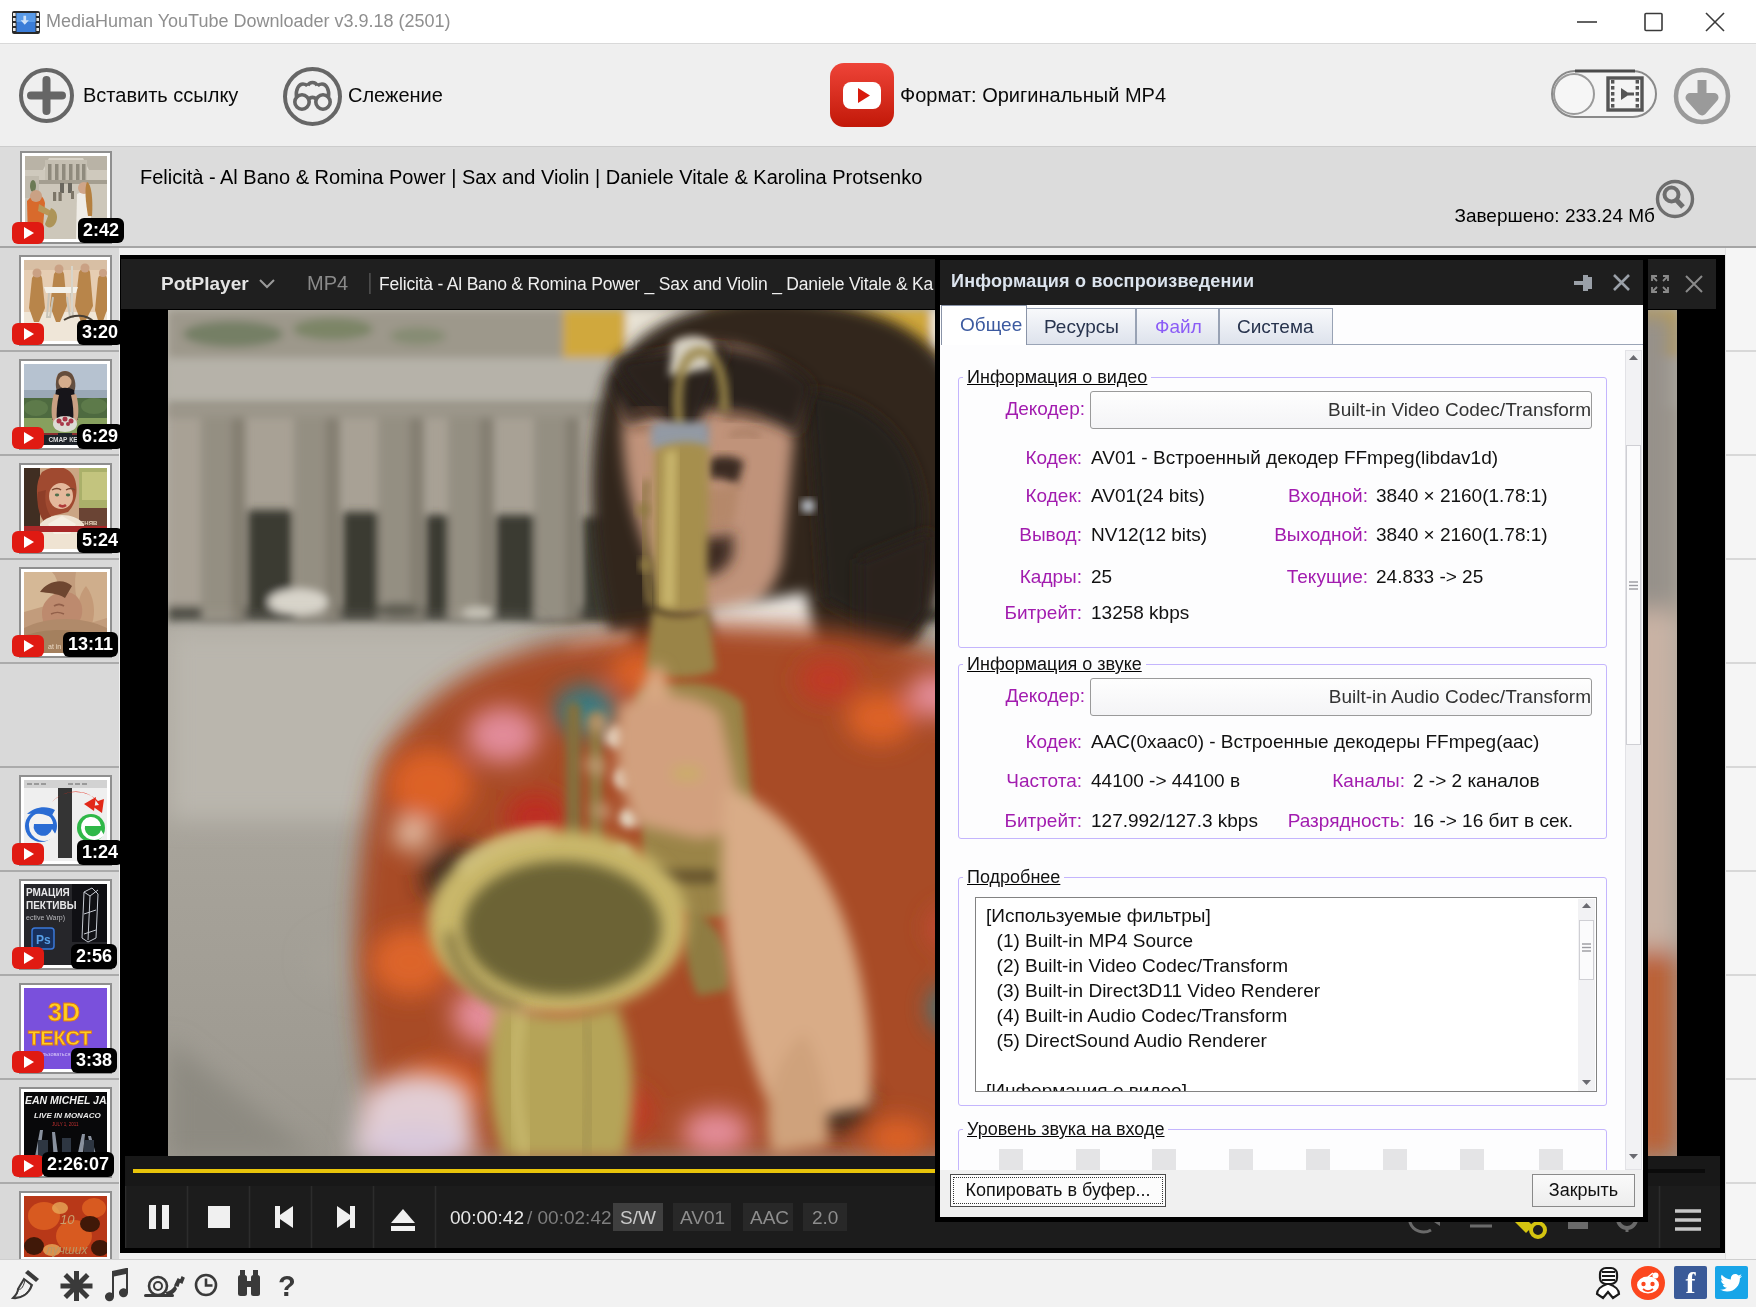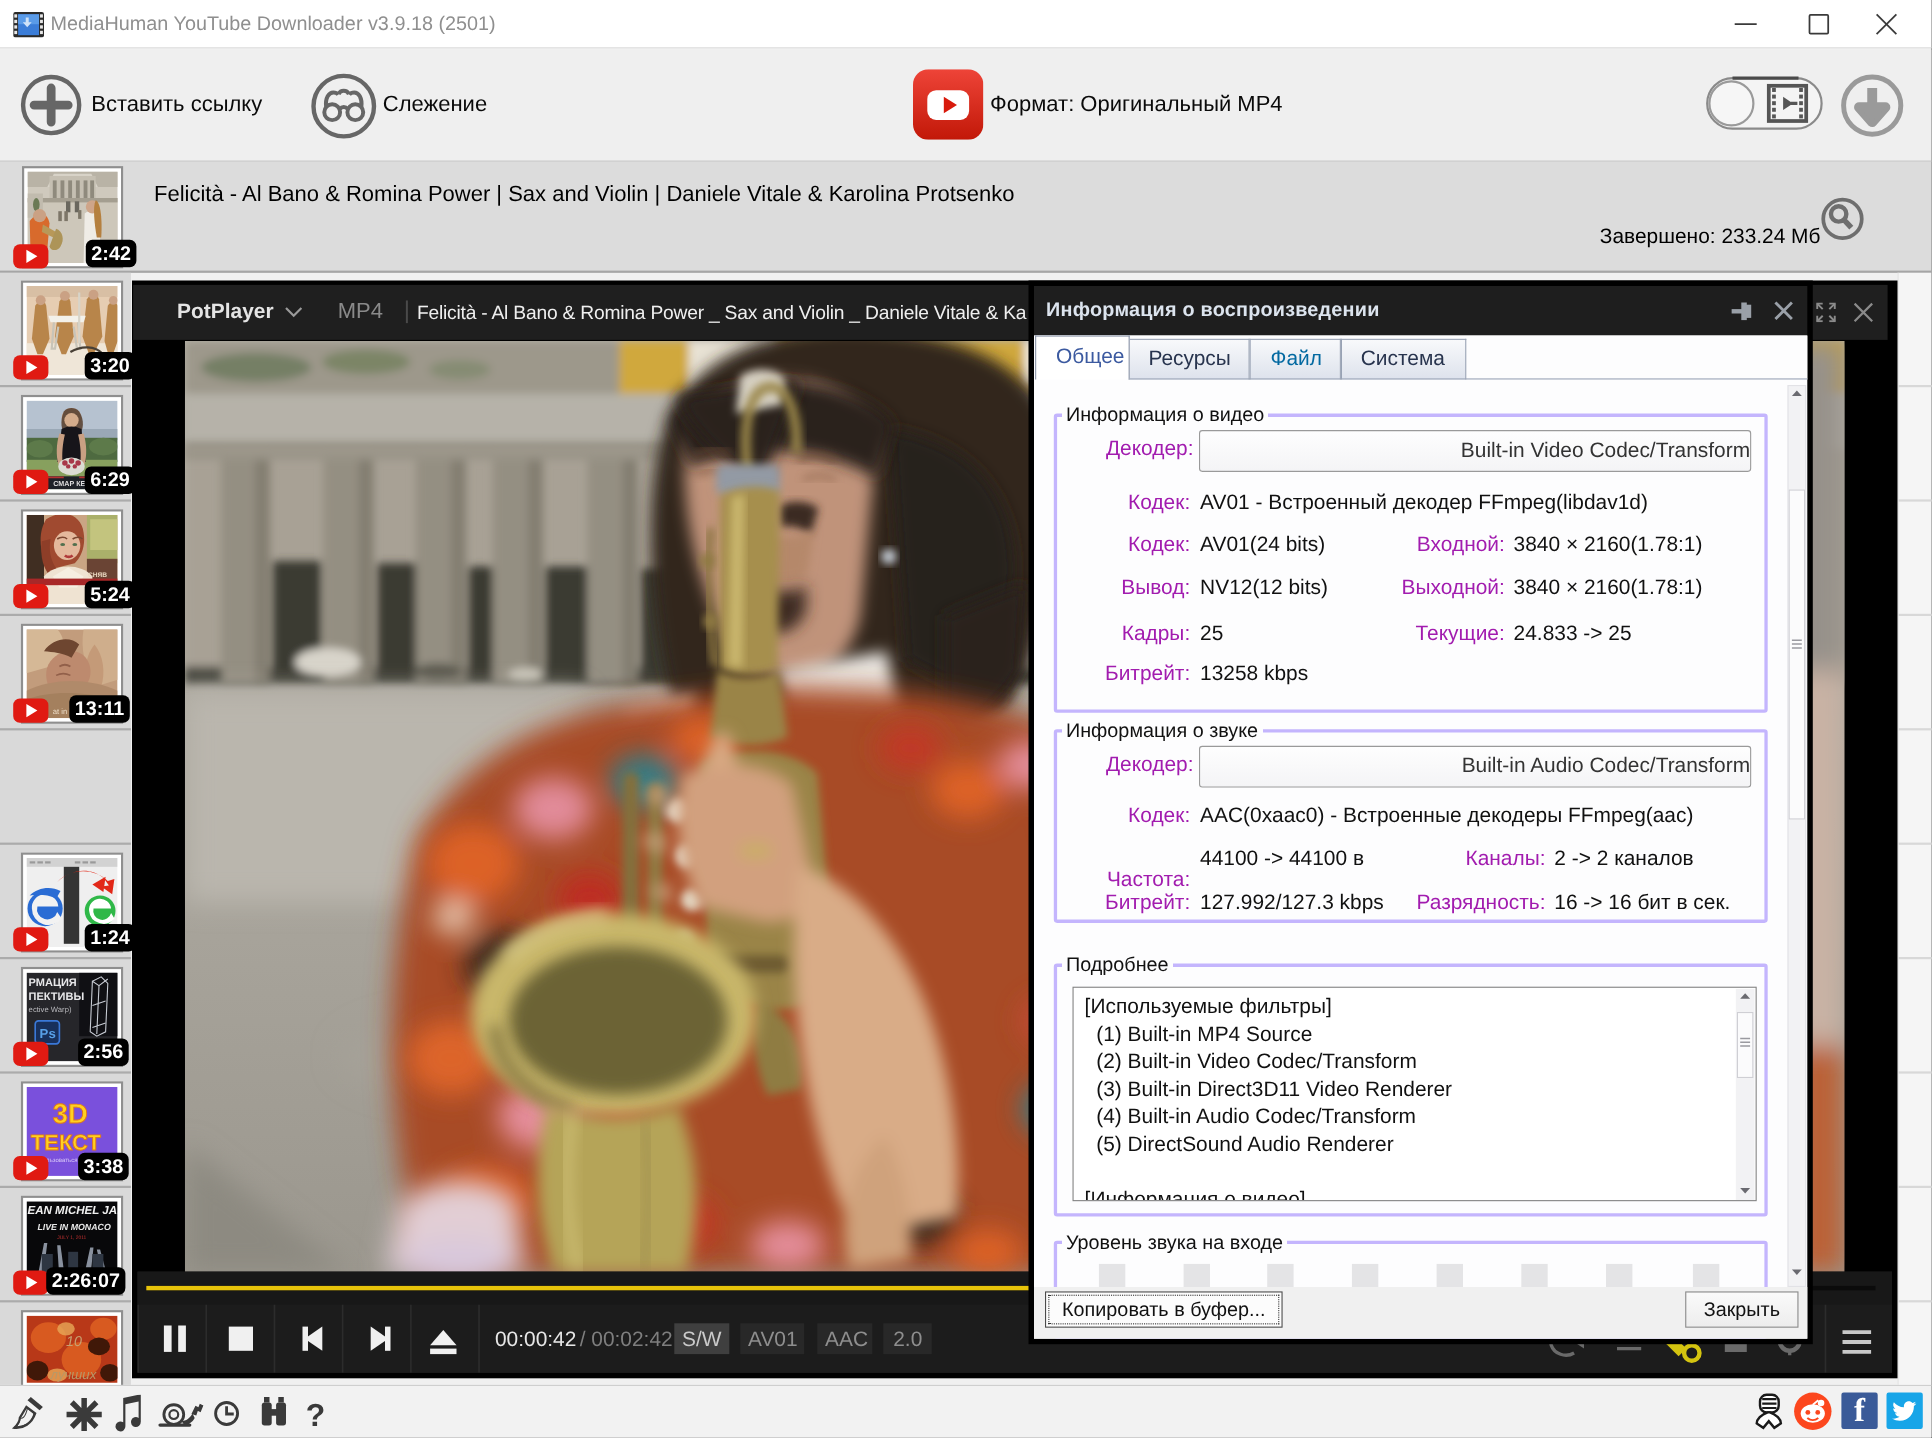--- a/index.html
+++ b/index.html
@@ -32,21 +32,21 @@
 #ptitle { position:absolute; left:1px; top:4px; width:1595px; height:50px; background:#1f1f1f; }
 #pvideo { position:absolute; left:48px; top:55px; width:1509px; height:847px; overflow:hidden; }
 #pctrl { position:absolute; left:5px; top:901px; width:1595px; height:92px; background:#1b1b1b; }
 
 #dialog { position:absolute; left:935px; top:255px; width:713px; height:967px; background:#000; padding:5px; }
 #dtitle { position:absolute; left:5px; top:5px; width:703px; height:45px; background:#1e1e1e; }
 #dbody { position:absolute; left:5px; top:50px; width:703px; height:912px; background:#fdfdfe; }
 
 #statusbar { position:absolute; left:0; top:1259px; width:1756px; height:48px; background:#f2f2f2; border-top:1px solid #cfcfcf; }
 
-.grp { position:absolute; border:3px solid #c4b5fd; border-radius:3px; }
+.grp { position:absolute; border:1px solid #c4b5fd; border-radius:3px;text-decoration:underline; }
 .grp legend { font-size:18px; color:#111; padding:0 4px; margin-left:4px; }
 .lbl { position:absolute; font-size:19px; color:#a21caf; text-align:right; }
 .val { position:absolute; font-size:19px; color:#111; white-space:nowrap; }
 .btnlike { position:absolute; background:linear-gradient(#fefefe,#f4f4f6); border:1px solid #9a9a9a; border-radius:3px; font-size:19px; color:#333; text-align:right; line-height:36px; }
 .meter { position:absolute; top:844px; width:24px; height:21px; background:#e4e4e6; }
 </style>
 </head>
 <body>
 <div id="titlebar">
   <svg class="abs" style="left:12px;top:11px" width="28" height="23" viewBox="0 0 28 23">
@@ -745,21 +745,21 @@
   <div id="dbody">
 
     <div class="abs" style="left:0;top:0;width:703px;height:40px;background:#fdfdfe"></div>
     <div class="abs" style="left:86px;top:3px;width:110px;height:37px;background:linear-gradient(#f8f9fb,#dde2ec);border:1px solid #98a2b4;border-bottom:none"></div>
     <div class="abs" style="left:196px;top:3px;width:83px;height:37px;background:linear-gradient(#f8f9fb,#dde2ec);border:1px solid #98a2b4;border-bottom:none"></div>
     <div class="abs" style="left:279px;top:3px;width:114px;height:37px;background:linear-gradient(#f8f9fb,#dde2ec);border:1px solid #98a2b4;border-bottom:none"></div>
     <div class="abs" style="left:86px;top:39px;width:617px;height:1px;background:#9aa4b6"></div>
     <div class="abs" style="left:1px;top:0;width:86px;height:40px;background:#fff;border:1px solid #8a94a8;border-bottom:none"></div>
     <div class="abs" style="left:20px;top:9px;font-size:19px;color:#3c5aa0">Общее</div>
     <div class="abs" style="left:104px;top:11px;font-size:19px;color:#28344e">Ресурсы</div>
-    <div class="abs" style="left:215px;top:11px;font-size:19px;color:#0369a1">Файл</div>
+    <div class="abs" style="left:215px;top:11px;font-size:19px;color:#8b5cf6">Файл</div>
     <div class="abs" style="left:297px;top:11px;font-size:19px;color:#28344e">Система</div>
 
     <div class="abs" style="left:685px;top:45px;width:17px;height:820px;background:#f2f2f4;border:1px solid #e2e2e6"></div>
     <svg class="abs" style="left:685px;top:47px" width="17" height="12" viewBox="0 0 17 12">
         <path d="M4 8 l4.5 -5 4.5 5 z" fill="#6a6a70"></path>
       </svg>
     <div class="abs" style="left:686px;top:140px;width:15px;height:300px;background:#fbfbfc;border:1px solid #cfcfd4"></div>
     <svg class="abs" style="left:686px;top:275px" width="15" height="12" viewBox="0 0 15 12">
         <g stroke="#9a9aa0" stroke-width="1.4">
           <line x1="3" y1="2" x2="12" y2="2"></line>
@@ -793,21 +793,21 @@
     <div class="lbl" style="left:200px;top:261px;width:228px">Текущие:</div>
     <div class="val" style="left:436px;top:261px">24.833 -&gt; 25</div>
 
     <fieldset class="grp" style="left:18px;top:349px;width:649px;height:185px">
         <legend>Информация о звуке</legend>
       </fieldset>
     <div class="lbl" style="left:0;top:380px;width:145px">Декодер:</div>
     <div class="btnlike" style="left:150px;top:373px;width:502px;height:38px">Built-in Audio Codec/Transform</div>
     <div class="lbl" style="left:0;top:426px;width:142px">Кодек:</div>
     <div class="val" style="left:151px;top:426px">AAC(0xaac0) - Встроенные декодеры FFmpeg(aac)</div>
-    <div class="lbl" style="left:0;top:484px;width:142px">Частота:</div>
+    <div class="lbl" style="left:0;top:465px;width:142px">Частота:</div>
     <div class="val" style="left:151px;top:465px">44100 -&gt; 44100 в</div>
     <div class="lbl" style="left:200px;top:465px;width:265px">Каналы:</div>
     <div class="val" style="left:473px;top:465px">2 -&gt; 2 каналов</div>
     <div class="lbl" style="left:0;top:505px;width:142px">Битрейт:</div>
     <div class="val" style="left:151px;top:505px">127.992/127.3 kbps</div>
     <div class="lbl" style="left:200px;top:505px;width:265px">Разрядность:</div>
     <div class="val" style="left:473px;top:505px">16 -&gt; 16 бит в сек.</div>
 
     <fieldset class="grp" style="left:18px;top:562px;width:649px;height:239px">
         <legend>Подробнее</legend>

